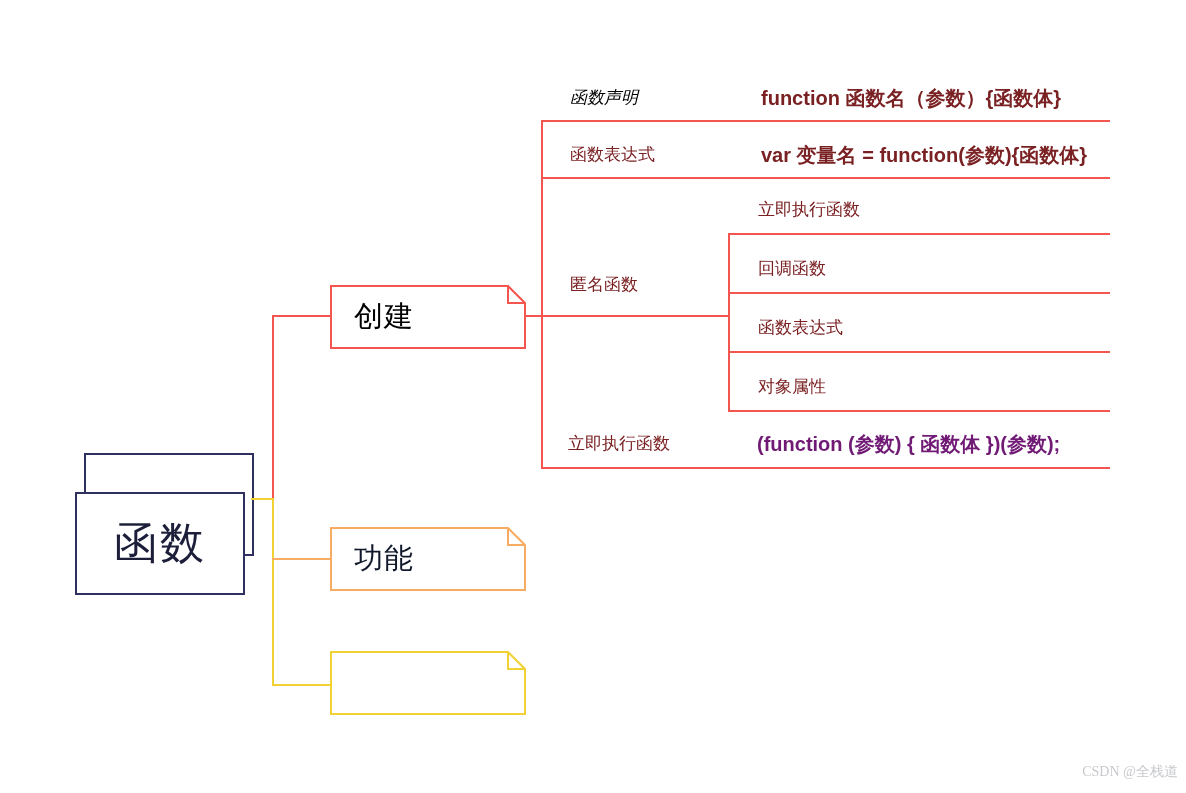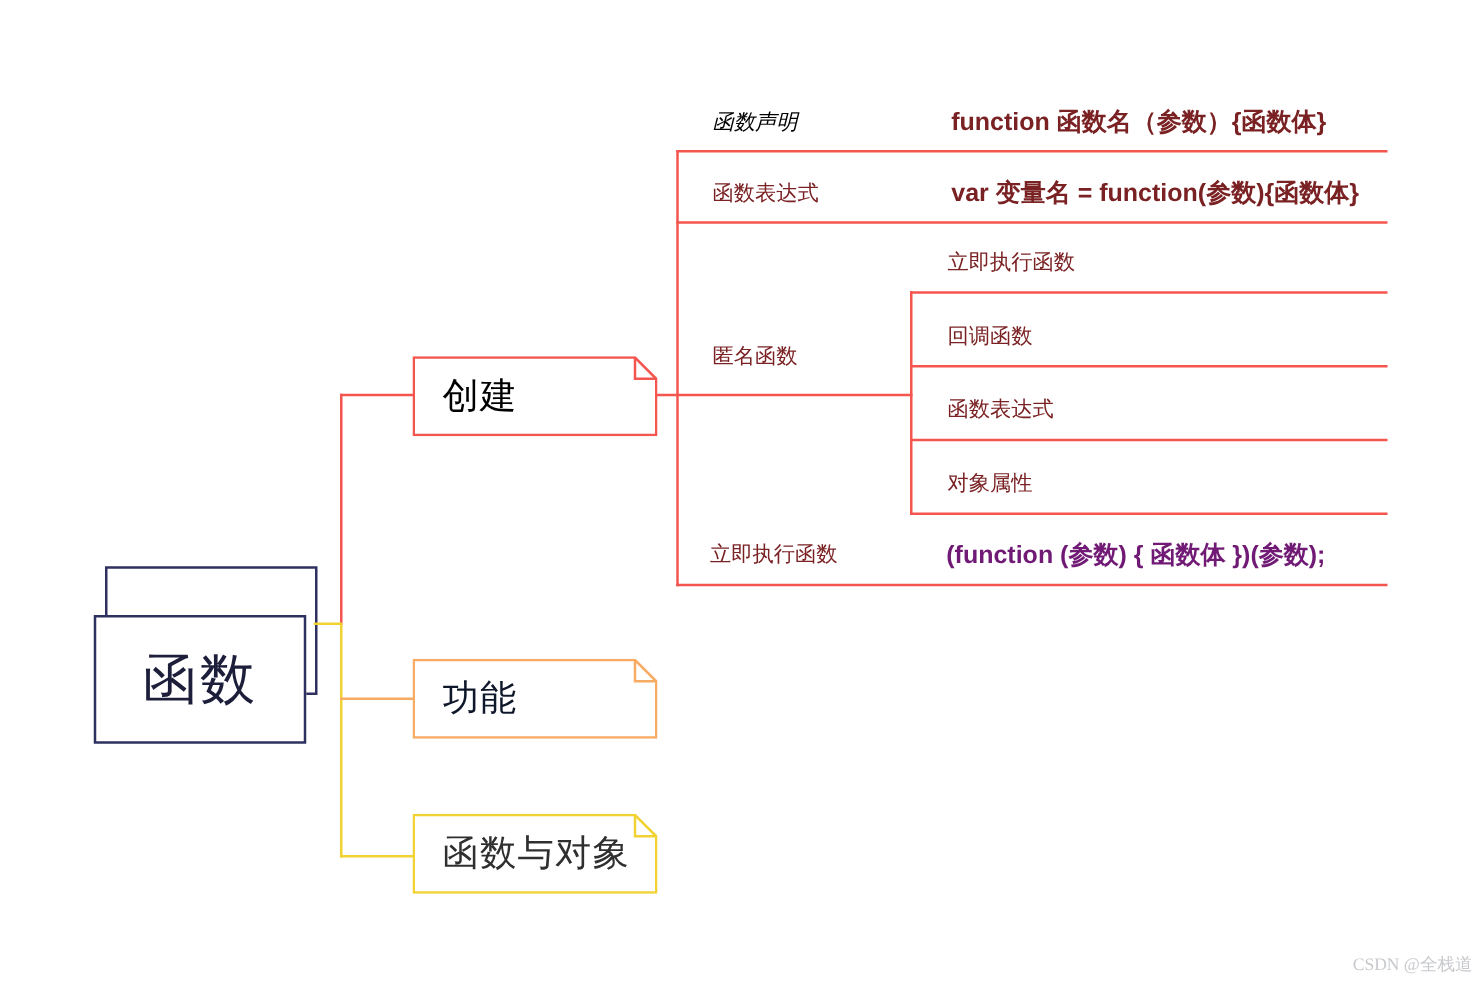--- a/index.html
+++ b/index.html
@@ -72,21 +72,20 @@
       <path d="M178,1 V18 H195" fill="none" stroke="currentColor" stroke-width="2"></path>
     </svg>
     <span class="note-label" style="color: #0f172a;">功能</span>
   </div>
 
   <div class="note" style="left: 330px; top: 651px; color: rgb(241, 210, 50);">
     <svg viewBox="0 0 196 64" preserveAspectRatio="none">
       <path d="M1,1 H178 L195,18 V63 H1 Z" fill="#ffffff" stroke="currentColor" stroke-width="2"></path>
       <path d="M178,1 V18 H195" fill="none" stroke="currentColor" stroke-width="2"></path>
     </svg>
-    <span class="note-label" style="color: rgb(47, 47, 47);">函数与对象</span>
   </div>
 
   <div class="line" style="left: 524px; top: 315px; width: 206px; height: 2px; background: rgb(244, 85, 79);"></div>
   <div class="line" style="left: 541px; top: 120px; width: 2px; height: 349px; background: rgb(244, 85, 79);"></div>
   <div class="line" style="left: 541px; top: 120px; width: 569px; height: 2px; background: rgb(244, 85, 79);"></div>
   <div class="line" style="left: 541px; top: 177px; width: 569px; height: 2px; background: rgb(244, 85, 79);"></div>
   <div class="line" style="left: 541px; top: 467px; width: 569px; height: 2px; background: rgb(244, 85, 79);"></div>
   <div class="line" style="left: 728px; top: 233px; width: 2px; height: 179px; background: rgb(244, 85, 79);"></div>
   <div class="line" style="left: 728px; top: 233px; width: 382px; height: 2px; background: rgb(244, 85, 79);"></div>
   <div class="line" style="left: 728px; top: 292px; width: 382px; height: 2px; background: rgb(244, 85, 79);"></div>

